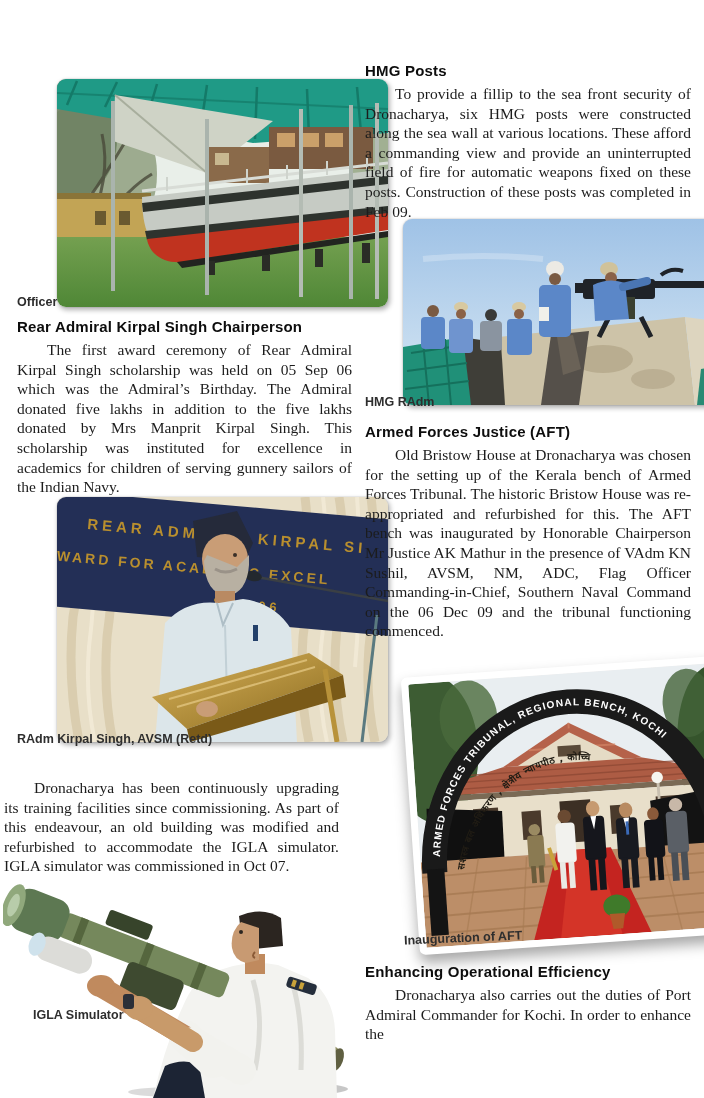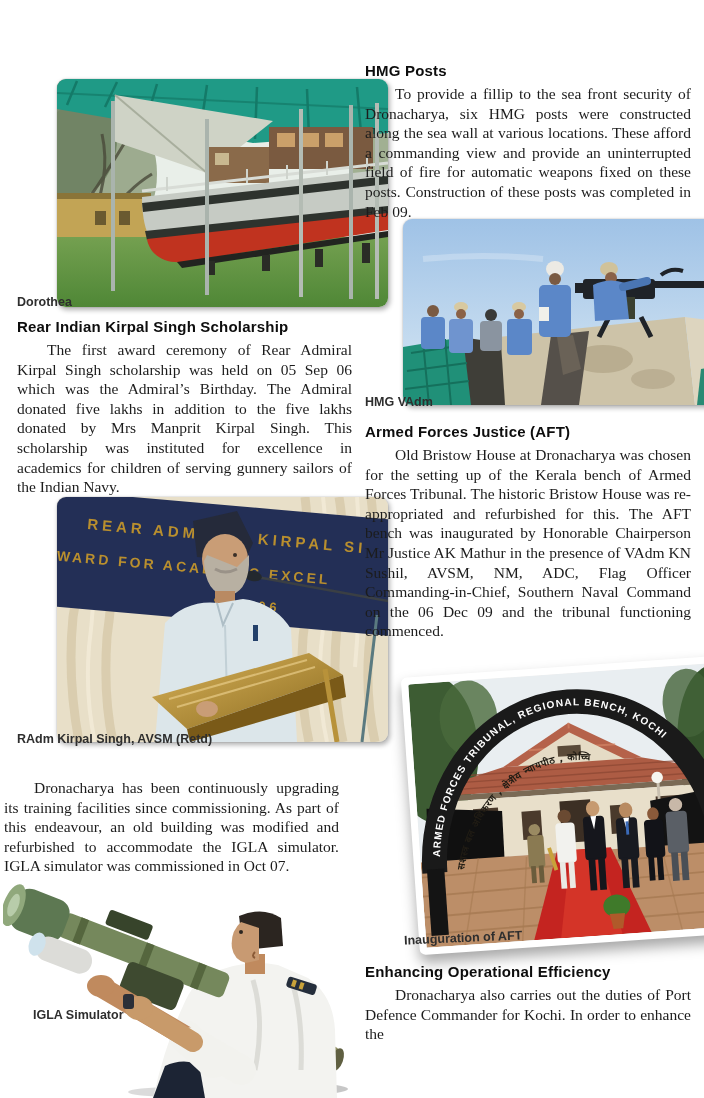--- a/index.html
+++ b/index.html
@@ -73,23 +73,23 @@
       <rect x="258" y="170" width="8" height="18" fill="#2a2c26"></rect>
       <rect x="305" y="164" width="8" height="20" fill="#2a2c26"></rect>
 
       <rect x="54" y="22" width="4" height="190" fill="#aab4ad"></rect>
       <rect x="148" y="40" width="4" height="176" fill="#aab4ad"></rect>
       <rect x="242" y="30" width="4" height="188" fill="#b4bcb4"></rect>
       <rect x="292" y="26" width="4" height="194" fill="#aab4ad"></rect>
       <rect x="318" y="24" width="4" height="196" fill="#b4bcb4"></rect>
     </svg>
   </figure>
-  <p class="cap" style="left:17px;top:295px;">Dorothea</p>
-
-  <h2 class="h" style="left:17px;top:318px;">Rear Indian Kirpal Singh Scholarship</h2>
+  <p class="cap" style="left:17px;top:295px;">Officer</p>
+
+  <h2 class="h" style="left:17px;top:318px;">Rear Admiral Kirpal Singh Chairperson</h2>
   <p class="p" style="left:17px;top:340px;width:335px;font-family:Liberation Serif, serif;">The first award ceremony of Rear Admiral Kirpal Singh scholarship was held on 05 Sep 06 which was the Admiral’s Birthday.  The Admiral donated five lakhs in addition to the five lakhs donated by Mrs Manprit Kirpal Singh. This scholarship was instituted for excellence in academics for children of serving gunnery sailors of the Indian Navy.</p>
 
   <figure class="photo" style="left:17px;top:481px;width:331px;height:245px;">
     <svg width="331" height="245" viewBox="0 0 331 245">
       <defs>
         <linearGradient id="brass" x1="0" y1="0" x2="1" y2="1">
           <stop offset="0" stop-color="#d9b35a"></stop>
             <stop offset="1" stop-color="#8a6a1f"></stop>
         </linearGradient>
       </defs>
@@ -246,21 +246,21 @@
           <ellipse cx="152" cy="60" rx="6" ry="6" fill="#7a5a42"></ellipse>
           <rect x="136" y="66" width="32" height="52" rx="5" fill="#5b87c8"></rect>
           <rect x="136" y="88" width="10" height="14" fill="#f0f0ea"></rect>
         <ellipse cx="206" cy="50" rx="9" ry="7" fill="#d0c29a"></ellipse>
           <ellipse cx="208" cy="59" rx="6" ry="6" fill="#8a6248"></ellipse>
           <path d="M190,66 Q206,58 222,64 L226,100 L192,102 Z" fill="#5b87c8"></path>
           <path d="M220,68 L244,62" stroke="#4a76b4" stroke-width="8" stroke-linecap="round"></path>
       </g>
     </svg>
   </figure>
-  <p class="cap" style="left:365px;top:395px;">HMG VAdm</p>
+  <p class="cap" style="left:365px;top:395px;">HMG RAdm</p>
 
   <h2 class="h" style="left:365px;top:423px;">Armed Forces Justice (AFT)</h2>
   <p class="p" style="left:365px;top:445px;width:326px;">Old Bristow House at Dronacharya was chosen for the setting up of the Kerala bench of Armed Forces Tribunal. The historic Bristow House was re-appropriated and refurbished for this. The AFT bench was inaugurated by Honorable Chairperson Mr Justice AK Mathur in the presence of VAdm KN Sushil, AVSM, NM, ADC, Flag Officer Commanding-in-Chief, Southern Naval Command on the 06 Dec 09 and the tribunal functioning commenced.</p>
 
   <figure class="tilted" style="left:370px;top:650px;width:318px;height:264px;">
     <svg width="318" height="264" viewBox="0 0 330 278" preserveAspectRatio="none">
       <rect width="330" height="278" fill="#e9eef1"></rect>
 
       <ellipse cx="22" cy="70" rx="46" ry="78" fill="#3d5c33"></ellipse>
       <ellipse cx="60" cy="40" rx="30" ry="40" fill="#4a6a3c" opacity=".8"></ellipse>
@@ -344,15 +344,15 @@
         <textPath href="#arcEN" startOffset="3%">ARMED FORCES TRIBUNAL, REGIONAL BENCH, KOCHI</textPath>
       </text>
       <text font-family="DejaVu Sans, sans-serif" font-size="10" font-weight="bold" fill="#201c14" letter-spacing=".5">
         <textPath href="#arcHI" startOffset="4%">सशस्त्र बल अधिकरण , क्षेत्रीय न्यायपीठ , कोच्चि</textPath>
       </text>
     </svg>
   </figure>
   <p class="cap" style="left:404px;top:931px;transform:rotate(-2.5deg);">Inauguration of AFT</p>
 
   <h2 class="h" style="left:365px;top:963px;">Enhancing Operational Efficiency</h2>
-  <p class="p" style="left:365px;top:985px;width:326px;">Dronacharya also carries out the duties of Port Defence Commander for Kochi. In order to enhance the</p>
+  <p class="p" style="left:365px;top:985px;width:326px;">Dronacharya also carries out the duties of Port Admiral Commander for Kochi. In order to enhance the</p>
 
 </div>
 
 </body></html>

